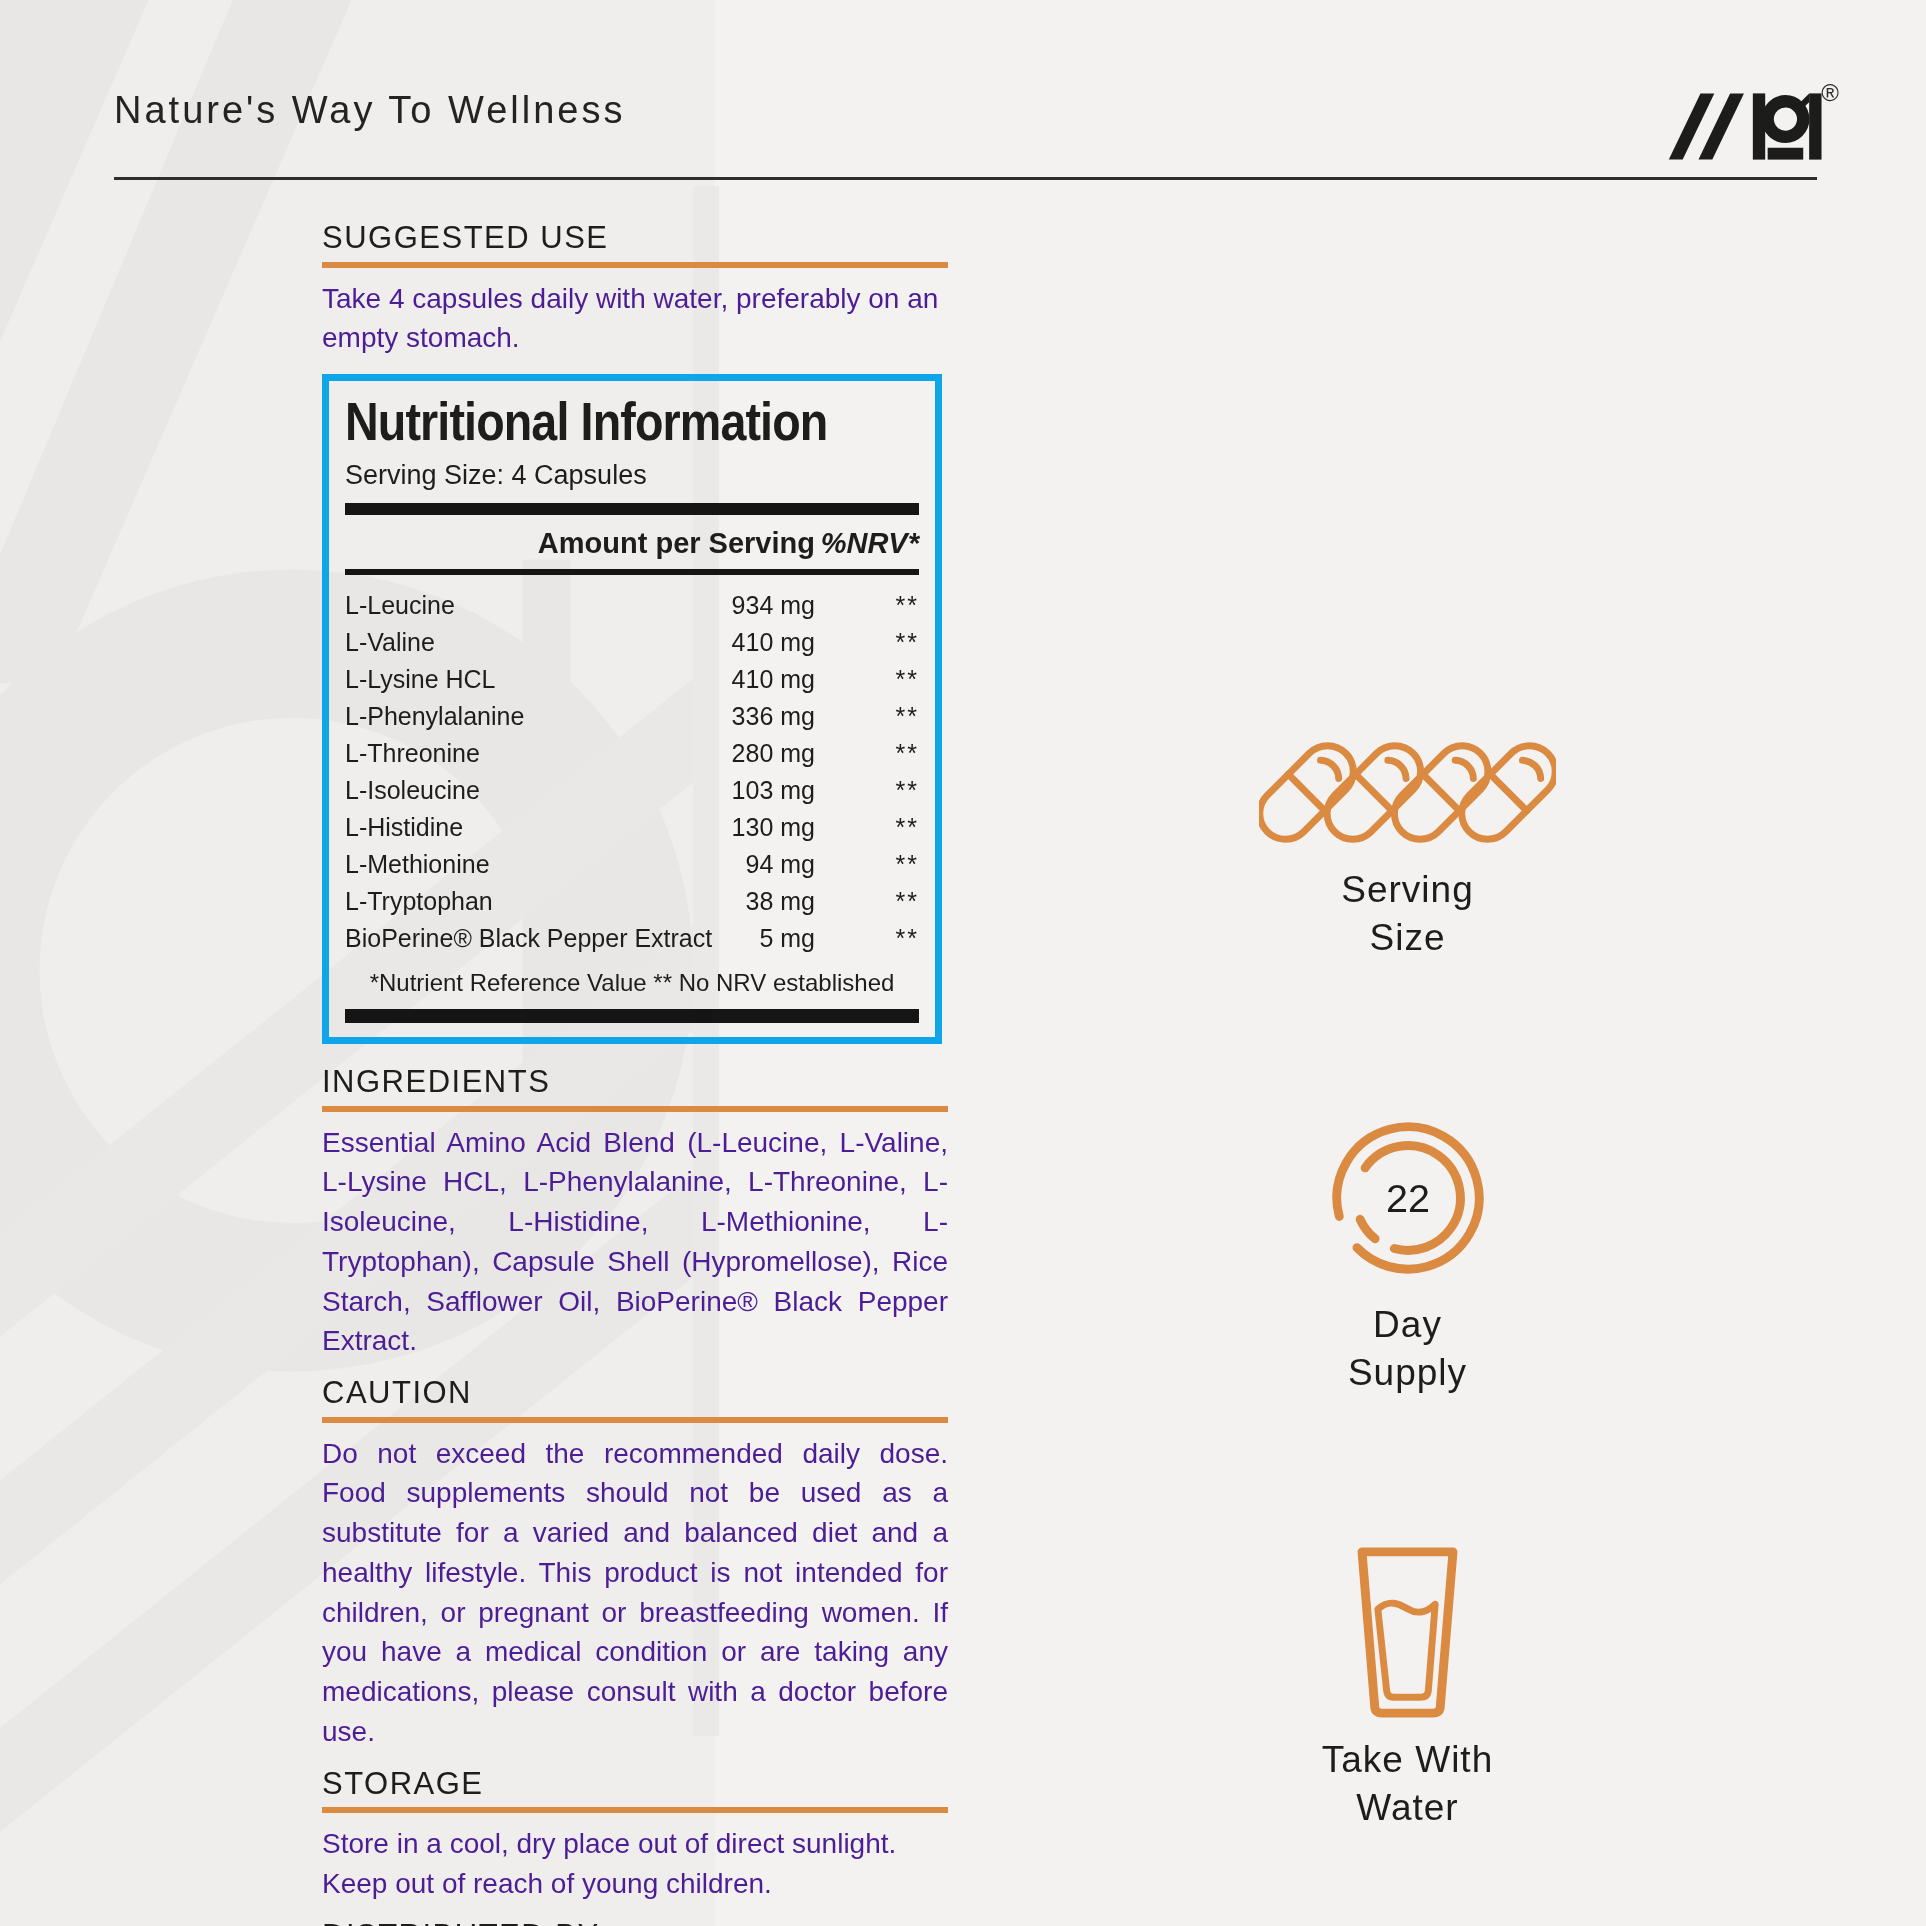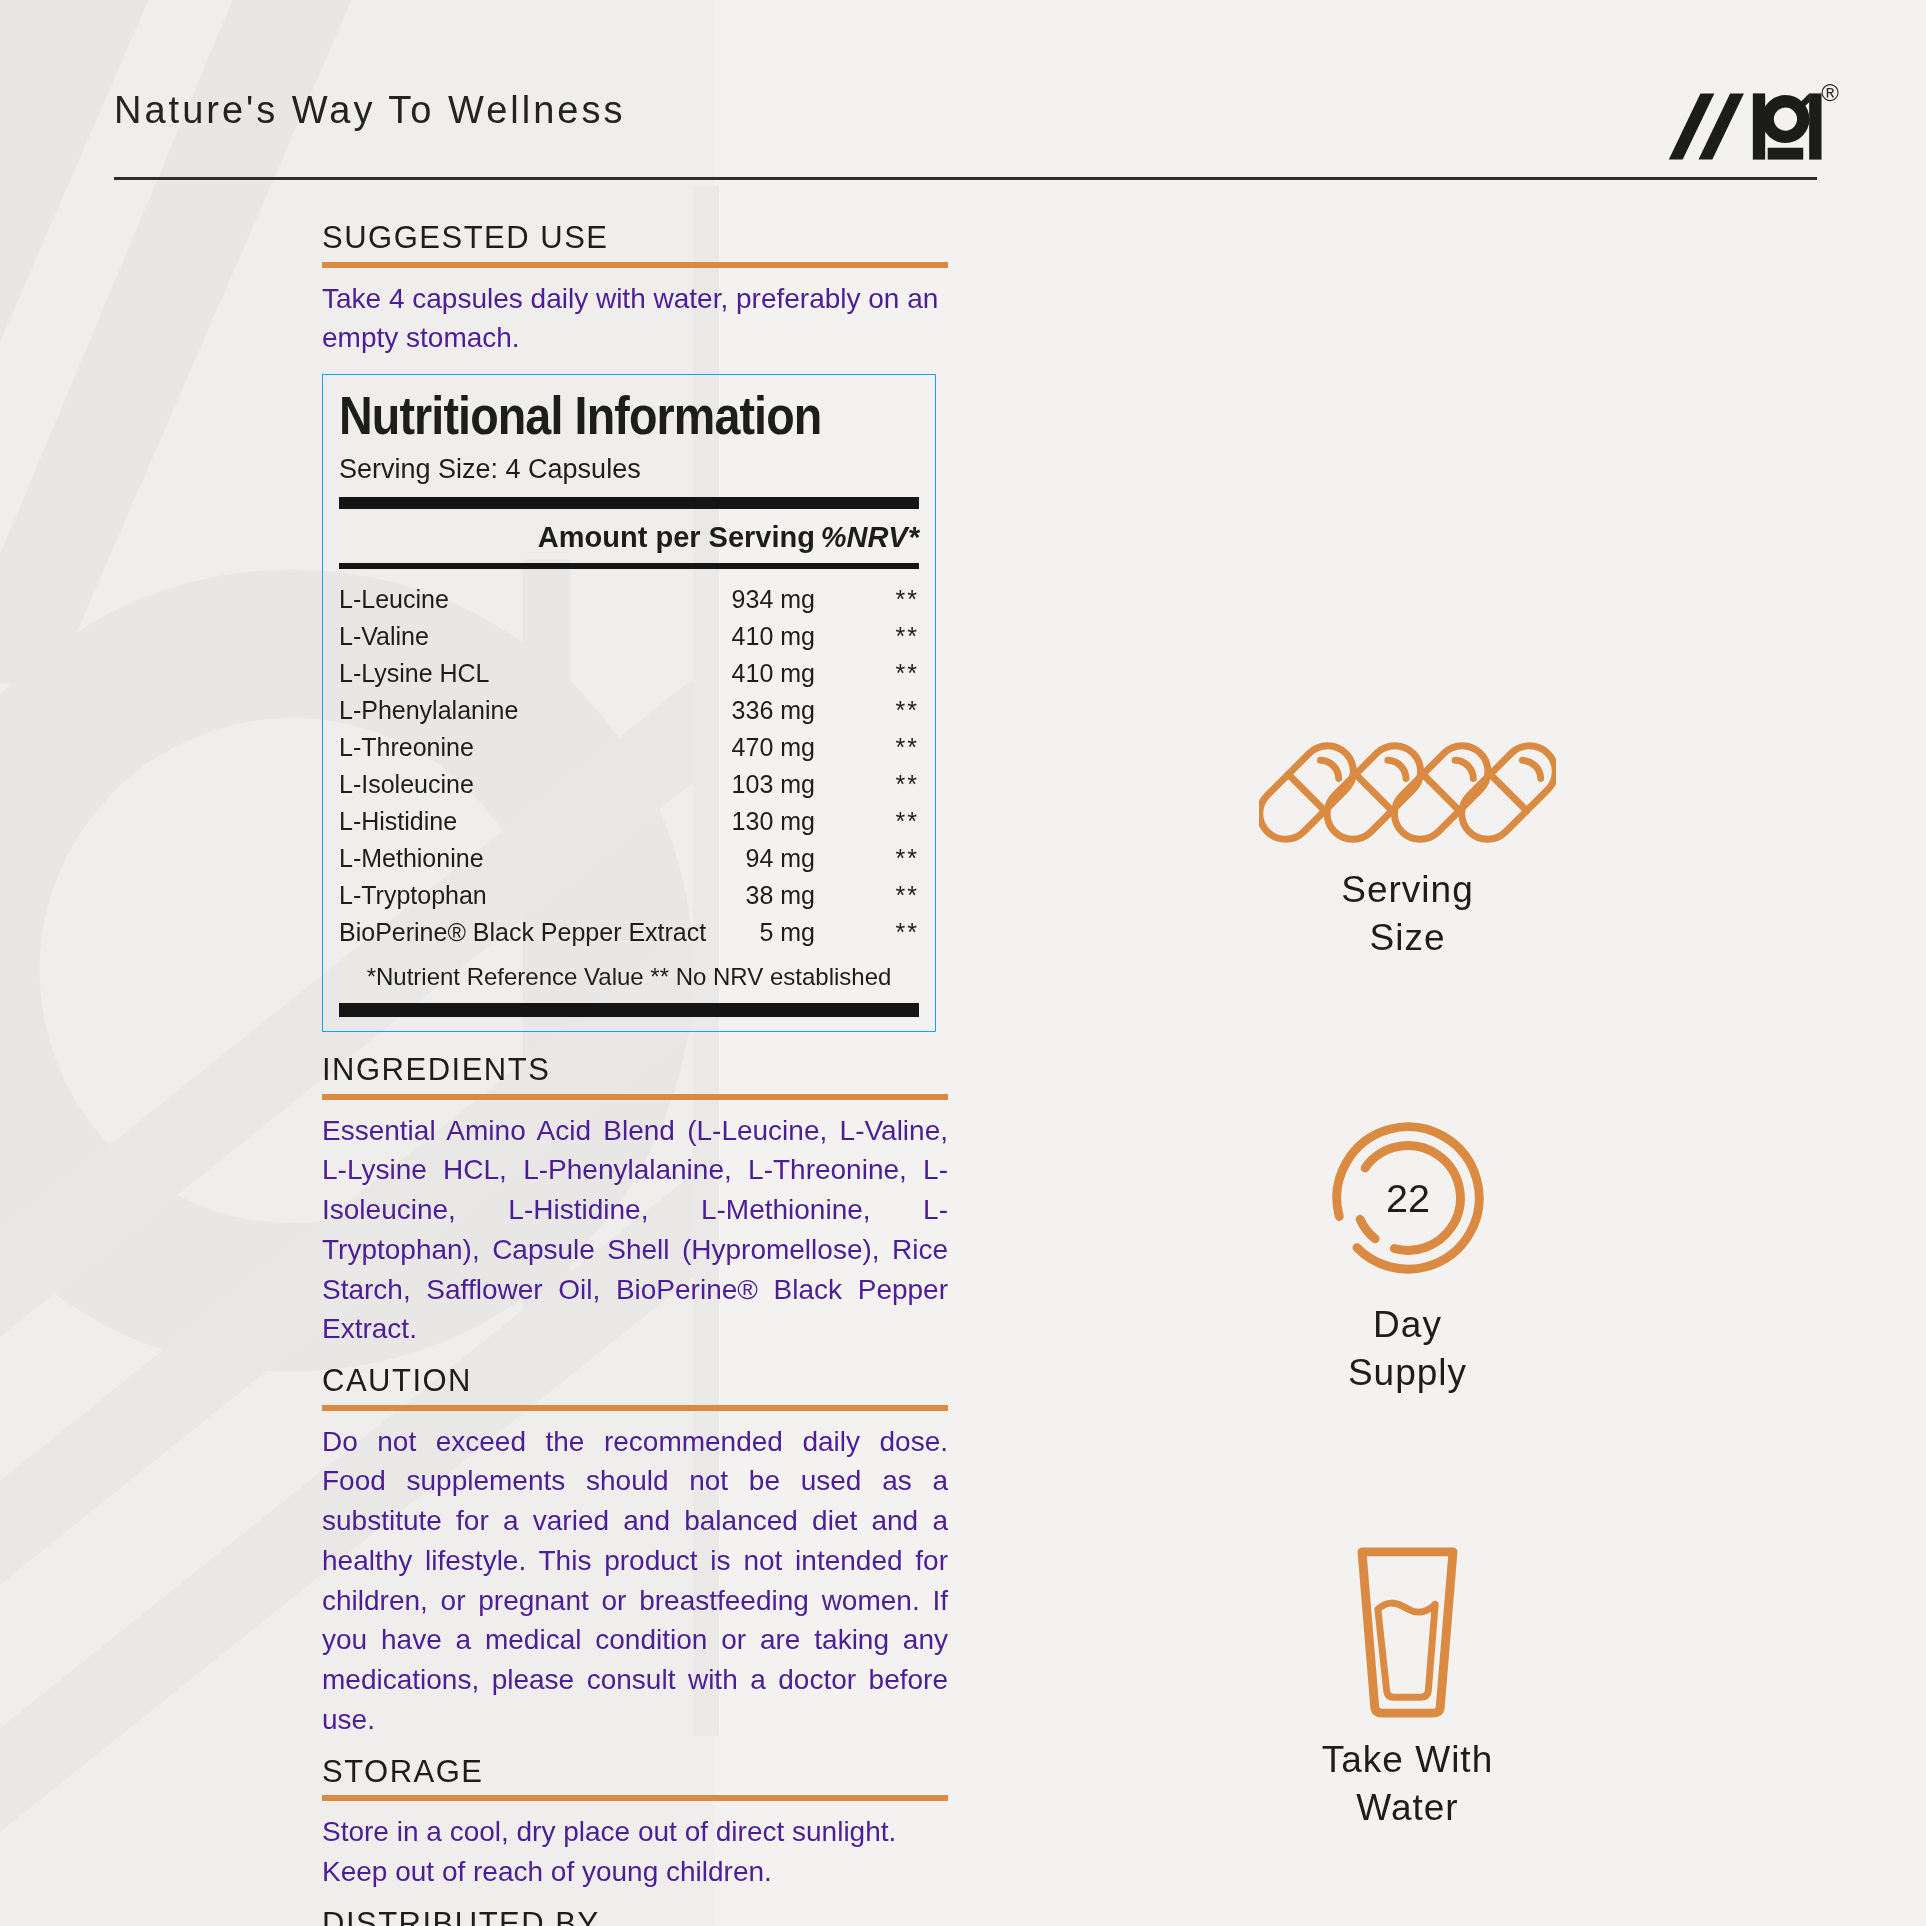--- a/index.html
+++ b/index.html
@@ -17,21 +17,21 @@
 
   
   .content{position:absolute; left:322px; top:222px; width:626px;}
   .sec-head{font-size:31px; font-weight:400; letter-spacing:1.5px; line-height:1.05; color:#1d1d1b;}
   .rule{height:6px; background:#db8a41; margin:7px 0 11px 0;}
   .para{font-size:28px; line-height:1.42; text-align:justify; color:#4c1d95;}
   .para.nojust{text-align:left;}
   .mb{margin-bottom:16px;}
 
   
-  .panel{border:1px solid #0ea5e9; padding:8px 16px 14px 16px; margin:6px 12px 22px 0;}
+  .panel{border:7px solid #0ea5e9; padding:8px 16px 14px 16px; margin:6px 6px 22px 0;}
   .panel-title{font-size:53px; font-weight:700; letter-spacing:-1px; white-space:nowrap;
                transform:scaleX(.88); transform-origin:left center; margin:2px 0 0 0;}
   .serving-line{display:flex; justify-content:space-between; font-size:27px; margin:8px 0 12px 0;}
   .bar-thick{height:12px; background:#151515;}
   .bar-thin{height:6px; background:#151515;}
   .bar-bottom{height:14px; background:#151515; margin-top:12px;}
   .thead{display:flex; justify-content:flex-end; align-items:flex-end; font-weight:700;
          font-size:29px; padding:12px 0 9px 0;}
   .th-nrv{width:104px; text-align:right;font-style:italic;}
   .tbody{padding:12px 0 2px 0;}
@@ -114,21 +114,21 @@
             <span class="ncell-amt">410 mg</span>
             <span class="ncell-nrv">**</span>
           </div>
         <div class="nrow">
             <span class="ncell-name">L-Phenylalanine</span>
             <span class="ncell-amt">336 mg</span>
             <span class="ncell-nrv">**</span>
           </div>
         <div class="nrow">
             <span class="ncell-name">L-Threonine</span>
-            <span class="ncell-amt">470 mg</span>
+            <span class="ncell-amt">280 mg</span>
             <span class="ncell-nrv">**</span>
           </div>
         <div class="nrow">
             <span class="ncell-name">L-Isoleucine</span>
             <span class="ncell-amt">103 mg</span>
             <span class="ncell-nrv">**</span>
           </div>
         <div class="nrow">
             <span class="ncell-name">L-Histidine</span>
             <span class="ncell-amt">130 mg</span>

